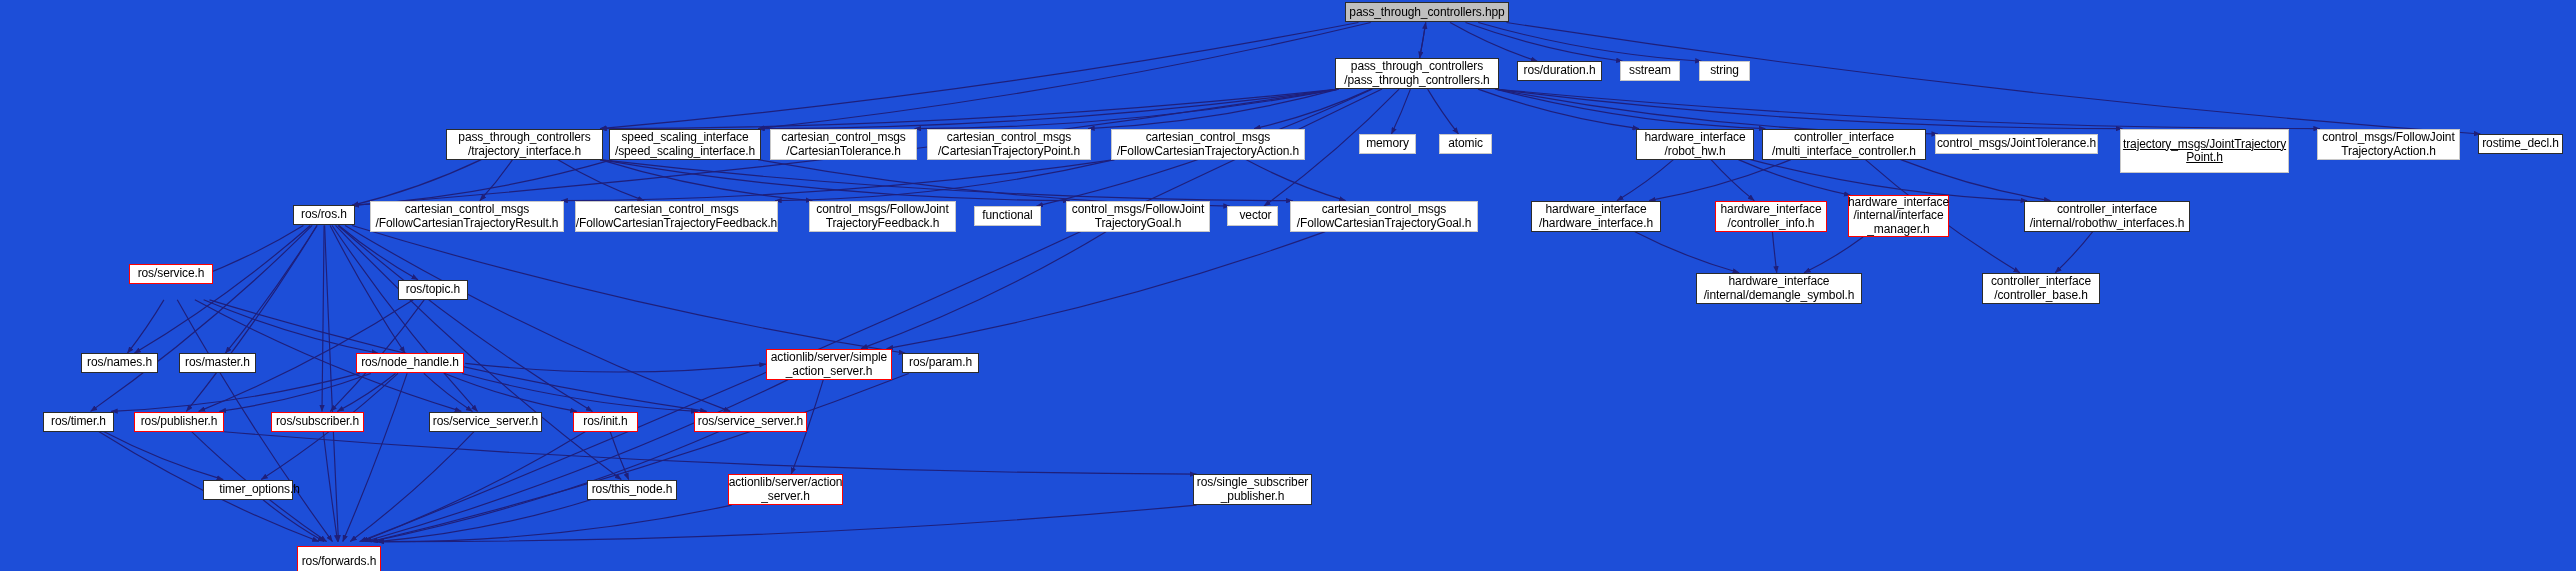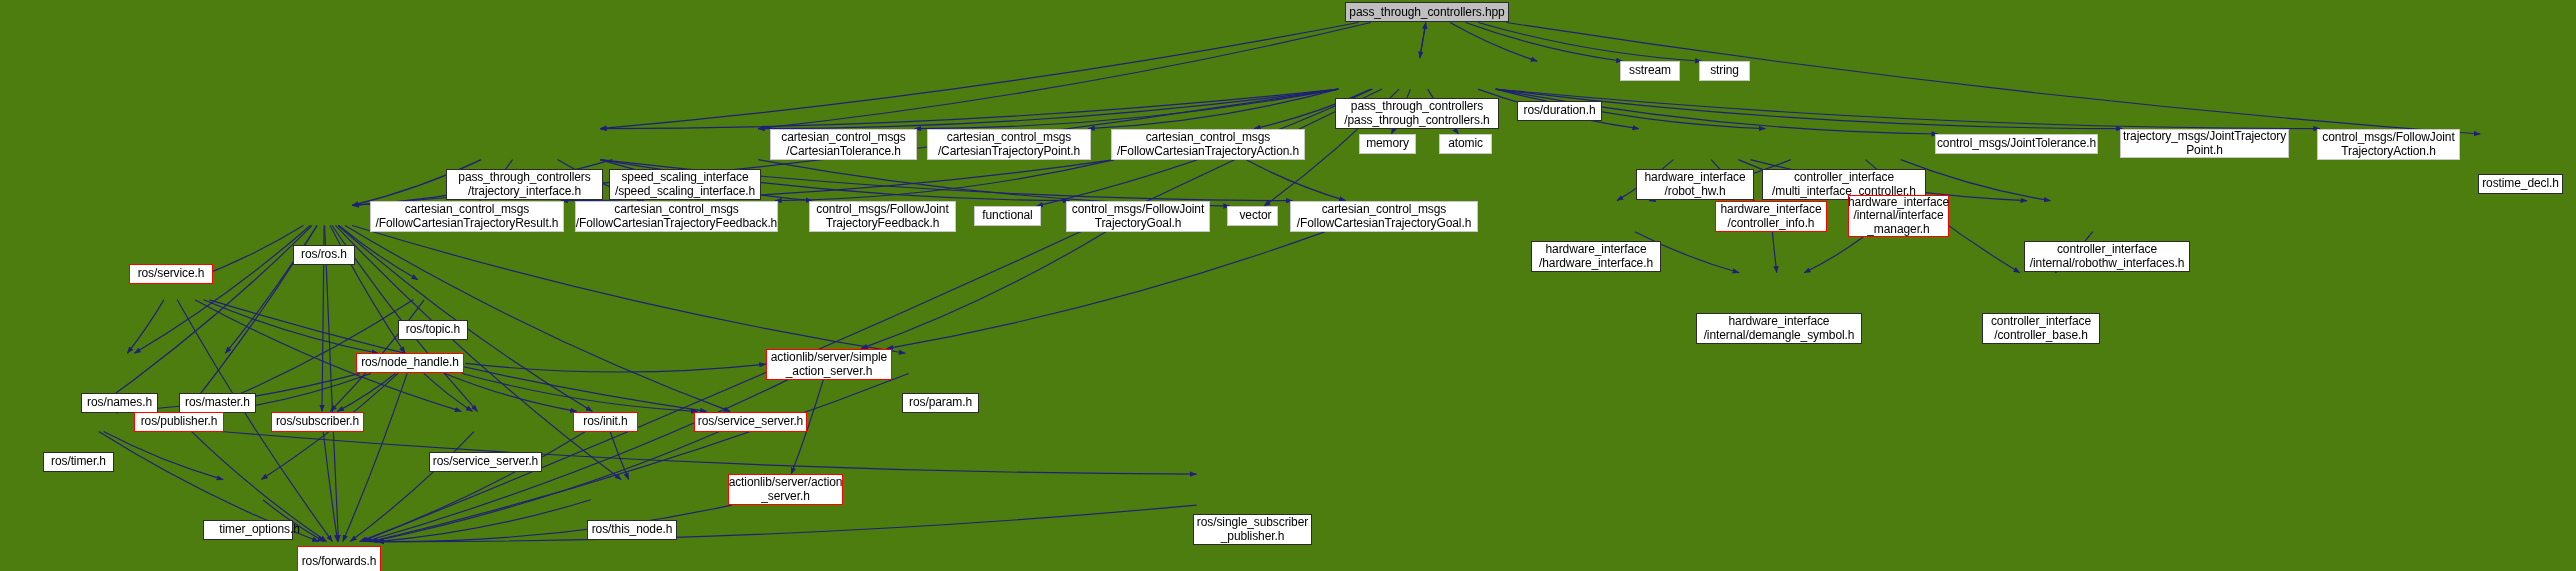--- a/index.html
+++ b/index.html
@@ -5,21 +5,21 @@
 <style>
   html, body {
     margin: 0;
     padding: 0;
     background: #ffffff;
   }
   #graph-root {
     position: relative;
     width: 2576px;
     height: 571px;
-    background: #4d7c0f;
+    background: #1d4ed8;
     font-family: "Liberation Sans", sans-serif;
     overflow: hidden;
   }
   #edge-layer {
     position: absolute;
     left: 0;
     top: 0;
     width: 2576px;
     height: 571px;
     pointer-events: none;
@@ -42,21 +42,20 @@
     border: 0.8px solid #c8c8c8;
     color: #000000;
     font-size: 12px;
     line-height: 1.12;
     letter-spacing: -0.1px;
     white-space: pre-line;
     padding: 0.8px 3.1px;
   }
   .node.solid {
     border: 1.5px solid #2b2b2b;
-    margin-top: 40px;
   }
   .node.red {
     border: 1.5px solid #ff0000;
   }
   .node.root {
     border: 1.5px solid #2b2b2b;
     background: #bfbfbf;
   }
 </style>
 </head>
@@ -183,21 +182,21 @@
 /CartesianTrajectoryPoint.h</div>
       <div class="node plain" style="left: 1111px; top: 129px; width: 194px; height: 31px;">cartesian_control_msgs
 /FollowCartesianTrajectoryAction.h</div>
       <div class="node plain" style="left: 1359px; top: 134px; width: 57px; height: 20px; text-align: center;">memory</div>
       <div class="node plain" style="left: 1439px; top: 134px; width: 53px; height: 20px;">atomic</div>
       <div class="node solid" style="left: 1636px; top: 129px; width: 118px; height: 31px;">hardware_interface
 /robot_hw.h</div>
       <div class="node solid" style="left: 1762px; top: 129px; width: 164px; height: 31px;">controller_interface
 /multi_interface_controller.h</div>
       <div class="node plain" style="left: 1935px; top: 134px; width: 163px; height: 20px;">control_msgs/JointTolerance.h</div>
-      <div class="node plain" style="left: 2120px; top: 129px; width: 169px; height: 29px;">trajectory_msgs/JointTrajectory
+      <div class="node plain" style="left: 2120px; top: 129px; width: 169px; height: 44px; text-decoration: underline;">trajectory_msgs/JointTrajectory
 Point.h</div>
       <div class="node plain" style="left: 2317px; top: 129px; width: 143px; height: 31px;">control_msgs/FollowJoint
 TrajectoryAction.h</div>
       <div class="node solid" style="left: 2478px; top: 134px; width: 85px; height: 20px;">rostime_decl.h</div>
       <div class="node solid" style="left: 293px; top: 205px; width: 62px; height: 20px;">ros/ros.h</div>
       <div class="node plain" style="left: 370px; top: 201px; width: 194px; height: 31px;">cartesian_control_msgs
 /FollowCartesianTrajectoryResult.h</div>
       <div class="node plain" style="left: 575px; top: 201px; width: 203px; height: 31px;">cartesian_control_msgs
 /FollowCartesianTrajectoryFeedback.h</div>
       <div class="node plain" style="left: 809px; top: 201px; width: 147px; height: 31px;">control_msgs/FollowJoint

